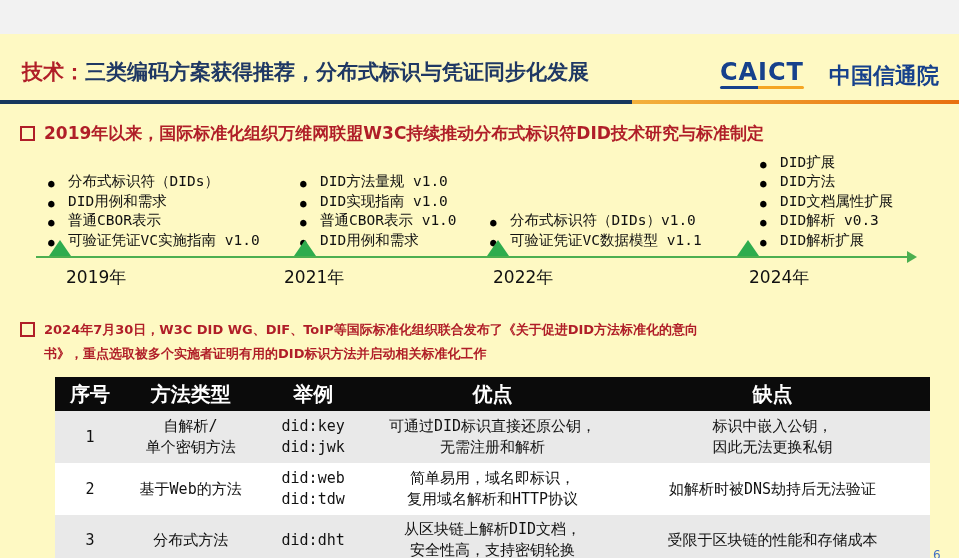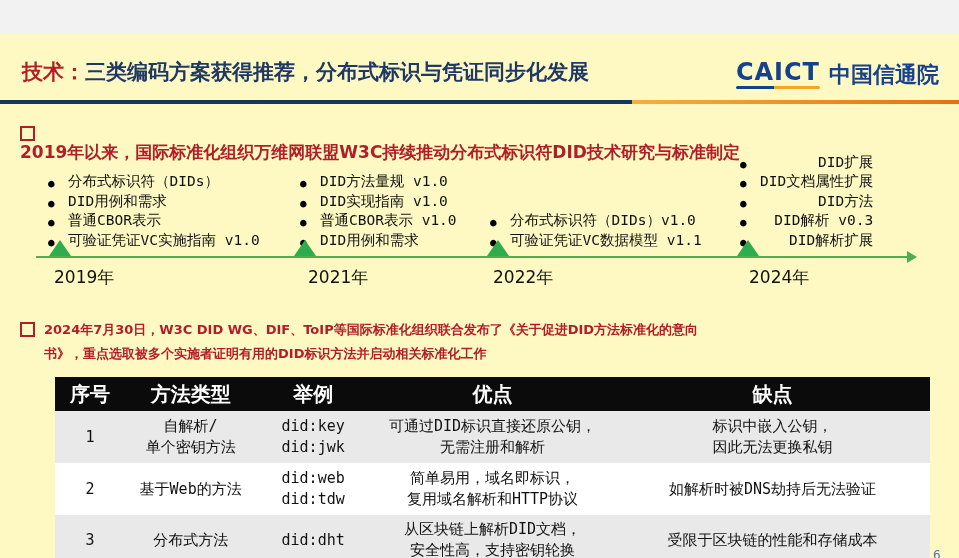--- a/index.html
+++ b/index.html
@@ -4,53 +4,53 @@
 <style>
   html,body{margin:0;padding:0;background:#f2f2f2;}
   .slide{
     position:relative;width:959px;height:558px;background:#fef9c3;overflow:hidden;
     font-family:"DejaVu Sans","Liberation Sans",sans-serif;color:#111;margin-top:34px;
   }
   
   .hdr-title{position:absolute;left:22px;top:24px;font-size:21px;font-weight:bold;white-space:nowrap;}
   .t-red{color:#B01E28;}
   .t-navy{color:#1F3864;}
-  .logo{position:absolute;right:20px;top:26px;display:flex;align-items:center;}
+  .logo{position:absolute;right:20px;top:26px;display:flex;align-items:flex-end;gap:16px;}
   .logo-en{font-size:24px;font-weight:bold;color:#16418C;line-height:24px;letter-spacing:1px;
            font-family:"DejaVu Sans","Liberation Sans",sans-serif;}
   .logo-swoosh{height:3px;margin-top:2px;border-radius:2px;
                background:linear-gradient(90deg,#16418C 0 45%,#F5A623 45% 100%);}
   .logo-cn{font-size:22px;font-weight:bold;color:#16418C;margin-left:9px;line-height:26px;}
   .rule{position:absolute;top:66px;left:0;width:959px;height:4px;}
   .rule-navy{position:absolute;left:0;top:0;width:632px;height:4px;background:#17375E;}
   .rule-orange{position:absolute;left:632px;top:0;right:0;height:4px;
                background:linear-gradient(90deg,#F3B13C,#E87010);}
   
   .bullet-row{position:absolute;display:flex;color:#B01E28;font-weight:bold;}
   .sq{width:11px;height:11px;border:2.5px solid #B01E28;margin-right:9px;margin-top:4px;flex:none;}
-  .bullet-1{left:20px;top:88px;font-size:17px;width:930px;flex-direction:column;}
+  .bullet-1{left:20px;top:88px;font-size:17px;width:930px;}
   .bullet-2{left:20px;top:284px;font-size:13px;line-height:24px;width:930px;}
   
   .timeline{position:absolute;left:0;top:108px;width:959px;height:150px;}
   .tl-line{position:absolute;left:36px;top:114px;width:872px;height:2px;background:#4CAF50;}
   .tl-line::after{content:"";position:absolute;right:-9px;top:-5px;width:0;height:0;
     border-left:10px solid #4CAF50;border-top:6px solid transparent;border-bottom:6px solid transparent;}
   .tl-list{position:absolute;bottom:42px;list-style:none;margin:0;padding:0;
     font-size:14.5px;line-height:19.5px;color:#111;
     font-family:"DejaVu Sans Mono","DejaVu Sans",sans-serif;white-space:nowrap;}
   .tl-list li{position:relative;padding-left:20px;}
   .tl-list li::before{content:"●";position:absolute;left:0;top:2px;font-size:11px;color:#000;}
   .tl-tri{position:absolute;top:98px;width:0;height:0;
     border-left:11px solid transparent;border-right:11px solid transparent;
     border-bottom:16px solid #2EAC4E;}
   .tl-year{position:absolute;top:124px;font-size:17px;color:#111;}
-  .tl-list.g0{left:48px;}  .tl-tri.g0{left:49px;}  .tl-year.g0{left:54px;}
-  .tl-list.g1{left:300px;} .tl-tri.g1{left:294px;} .tl-year.g1{left:308px;}
+  .tl-list.g0{left:48px;}  .tl-tri.g0{left:49px;}  .tl-year.g0{left:66px;}
+  .tl-list.g1{left:300px;} .tl-tri.g1{left:294px;} .tl-year.g1{left:284px;}
   .tl-list.g2{left:490px;} .tl-tri.g2{left:487px;} .tl-year.g2{left:493px;}
-  .tl-list.g3{left:740px;text-align:right;} .tl-tri.g3{left:737px;} .tl-year.g3{left:749px;}
+  .tl-list.g3{left:760px;} .tl-tri.g3{left:737px;} .tl-year.g3{left:749px;}
   
   table.tbl{position:absolute;left:55px;top:343px;width:875px;border-collapse:collapse;
     border-bottom:4px double #111;table-layout:fixed;}
   .tbl th{background:#0B0B0B;color:#fff;font-size:20px;font-weight:bold;height:30px;padding:2px 4px;}
   .tbl td{font-size:15px;text-align:center;padding:4px 6px;height:52px;line-height:21px;
     white-space:pre-line;color:#111;box-sizing:border-box;
     font-family:"DejaVu Sans Mono","DejaVu Sans",sans-serif;}
   .tbl tbody tr:nth-child(odd){background:#E9E9E9;}
   .tbl tbody tr:nth-child(even){background:#ffffff;}
   
@@ -101,22 +101,22 @@
         <div class="tl-tri g1"></div>
         <div class="tl-year g1">2021年</div>
         <ul class="tl-list g2">
           <li>分布式标识符（DIDs）v1.0</li>
           <li>可验证凭证VC数据模型 v1.1</li>
         </ul>
         <div class="tl-tri g2"></div>
         <div class="tl-year g2">2022年</div>
         <ul class="tl-list g3">
           <li>DID扩展</li>
+          <li>DID方法</li>
           <li>DID文档属性扩展</li>
-          <li>DID方法</li>
           <li>DID解析 v0.3</li>
           <li>DID解析扩展</li>
         </ul>
         <div class="tl-tri g3"></div>
         <div class="tl-year g3">2024年</div>
       </div>
   </div>
 
   <div class="bullet-row bullet-2">
     <span class="sq"></span>

